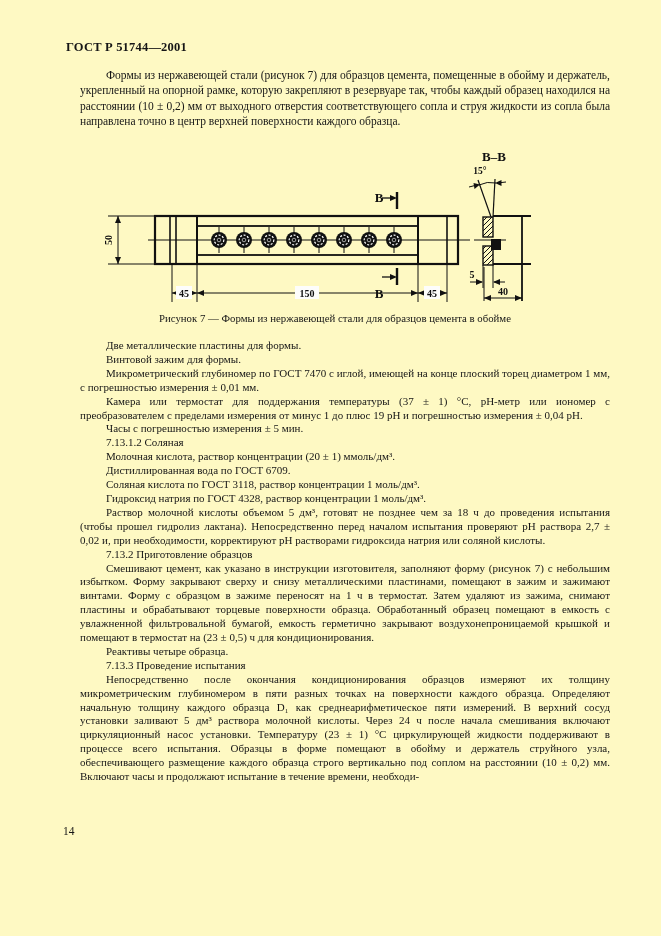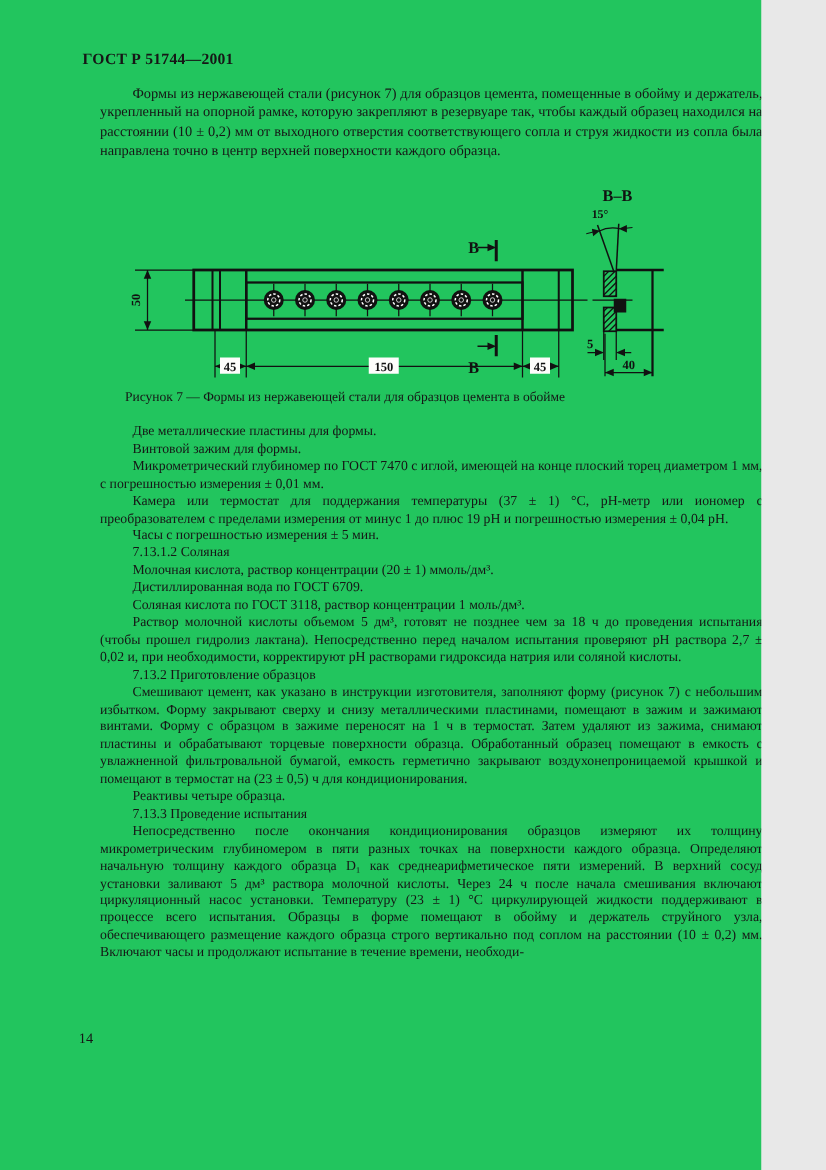--- a/index.html
+++ b/index.html
@@ -1,31 +1,31 @@
 <!DOCTYPE html>
 <html><head>
 <meta charset="utf-8">
 <style>
   html,body { margin:0; padding:0; background:#e8e8e8; }
   .page {
-    position:relative; width:609px; height:936px;
-    background:#22c55e;
+    position:relative; width:661px; height:936px;
+    background:#fef9c3;
     font-family:"Liberation Serif","DejaVu Serif",serif;
     color:#161616; overflow:hidden;
   }
   .doc-header {
     position:absolute; left:66px; top:40px;
     font-weight:bold; font-size:12.5px; letter-spacing:.2px;
   }
   .textblock { position:absolute; left:80px; width:530px; text-align:justify; }
   .intro { top:68px; font-size:11.5px; line-height:15.4px; }
   .body2 { top:339px; font-size:11px; line-height:13.9px; }
   .textblock p { margin:0; text-indent:26px; }
   .figure { position:absolute; left:100px; top:140px; width:470px; }
-  .caption { margin-top:6px; font-size:10.8px; white-space:nowrap; }
+  .caption { margin-top:6px; text-align:center; font-size:10.8px; white-space:nowrap; }
   .pagenum { position:absolute; left:63px; top:825px; font-size:11.5px; }
   svg { display:block; }
   svg line, svg rect.o, svg path.o { stroke:#111; }
   .dimtxt { font-size:10px; font-weight:bold; fill:#111;
             font-family:"Liberation Serif","DejaVu Serif",serif; }
   .sectxt { font-size:13px; font-weight:bold; fill:#111;
             font-family:"Liberation Serif","DejaVu Serif",serif; }
   .angtxt { font-size:9.5px; font-weight:bold; fill:#111;
             font-family:"Liberation Serif","DejaVu Serif",serif; }
 </style>
@@ -207,20 +207,21 @@
   <div class="textblock body2">
     <p>Две металлические пластины для формы.</p>
     <p>Винтовой зажим для формы.</p>
     <p>Микрометрический глубиномер по ГОСТ 7470 с иглой, имеющей на конце плоский торец диаметром 1 мм, с погрешностью измерения ± 0,01 мм.</p>
     <p>Камера или термостат для поддержания температуры (37 ± 1) °С, pH-метр или иономер с преобразователем с пределами измерения от минус 1 до плюс 19 pH и погрешностью измерения ± 0,04 pH.</p>
     <p>Часы с погрешностью измерения ± 5 мин.</p>
     <p>7.13.1.2 Соляная</p>
     <p>Молочная кислота, раствор концентрации (20 ± 1) ммоль/дм³.</p>
     <p>Дистиллированная вода по ГОСТ 6709.</p>
     <p>Соляная кислота по ГОСТ 3118, раствор концентрации 1 моль/дм³.</p>
+    <p>Гидроксид натрия по ГОСТ 4328, раствор концентрации 1 моль/дм³.</p>
     <p>Раствор молочной кислоты объемом 5 дм³, готовят не позднее чем за 18 ч до проведения испытания (чтобы прошел гидролиз лактана). Непосредственно перед началом испытания проверяют pH раствора 2,7 ± 0,02 и, при необходимости, корректируют pH растворами гидроксида натрия или соляной кислоты.</p>
     <p>7.13.2 Приготовление образцов</p>
     <p>Смешивают цемент, как указано в инструкции изготовителя, заполняют форму (рисунок 7) с небольшим избытком. Форму закрывают сверху и снизу металлическими пластинами, помещают в зажим и зажимают винтами. Форму с образцом в зажиме переносят на 1 ч в термостат. Затем удаляют из зажима, снимают пластины и обрабатывают торцевые поверхности образца. Обработанный образец помещают в емкость с увлажненной фильтровальной бумагой, емкость герметично закрывают воздухонепроницаемой крышкой и помещают в термостат на (23 ± 0,5) ч для кондиционирования.</p>
     <p>Реактивы четыре образца.</p>
     <p>7.13.3 Проведение испытания</p>
     <p>Непосредственно после окончания кондиционирования образцов измеряют их толщину микрометрическим глубиномером в пяти разных точках на поверхности каждого образца. Определяют начальную толщину каждого образца D₁ как среднеарифметическое пяти измерений. В верхний сосуд установки заливают 5 дм³ раствора молочной кислоты. Через 24 ч после начала смешивания включают циркуляционный насос установки. Температуру (23 ± 1) °С циркулирующей жидкости поддерживают в процессе всего испытания. Образцы в форме помещают в обойму и держатель струйного узла, обеспечивающего размещение каждого образца строго вертикально под соплом на расстоянии (10 ± 0,2) мм. Включают часы и продолжают испытание в течение времени, необходи-</p>
   </div>
 
   <div class="pagenum">14</div>
 </div>

